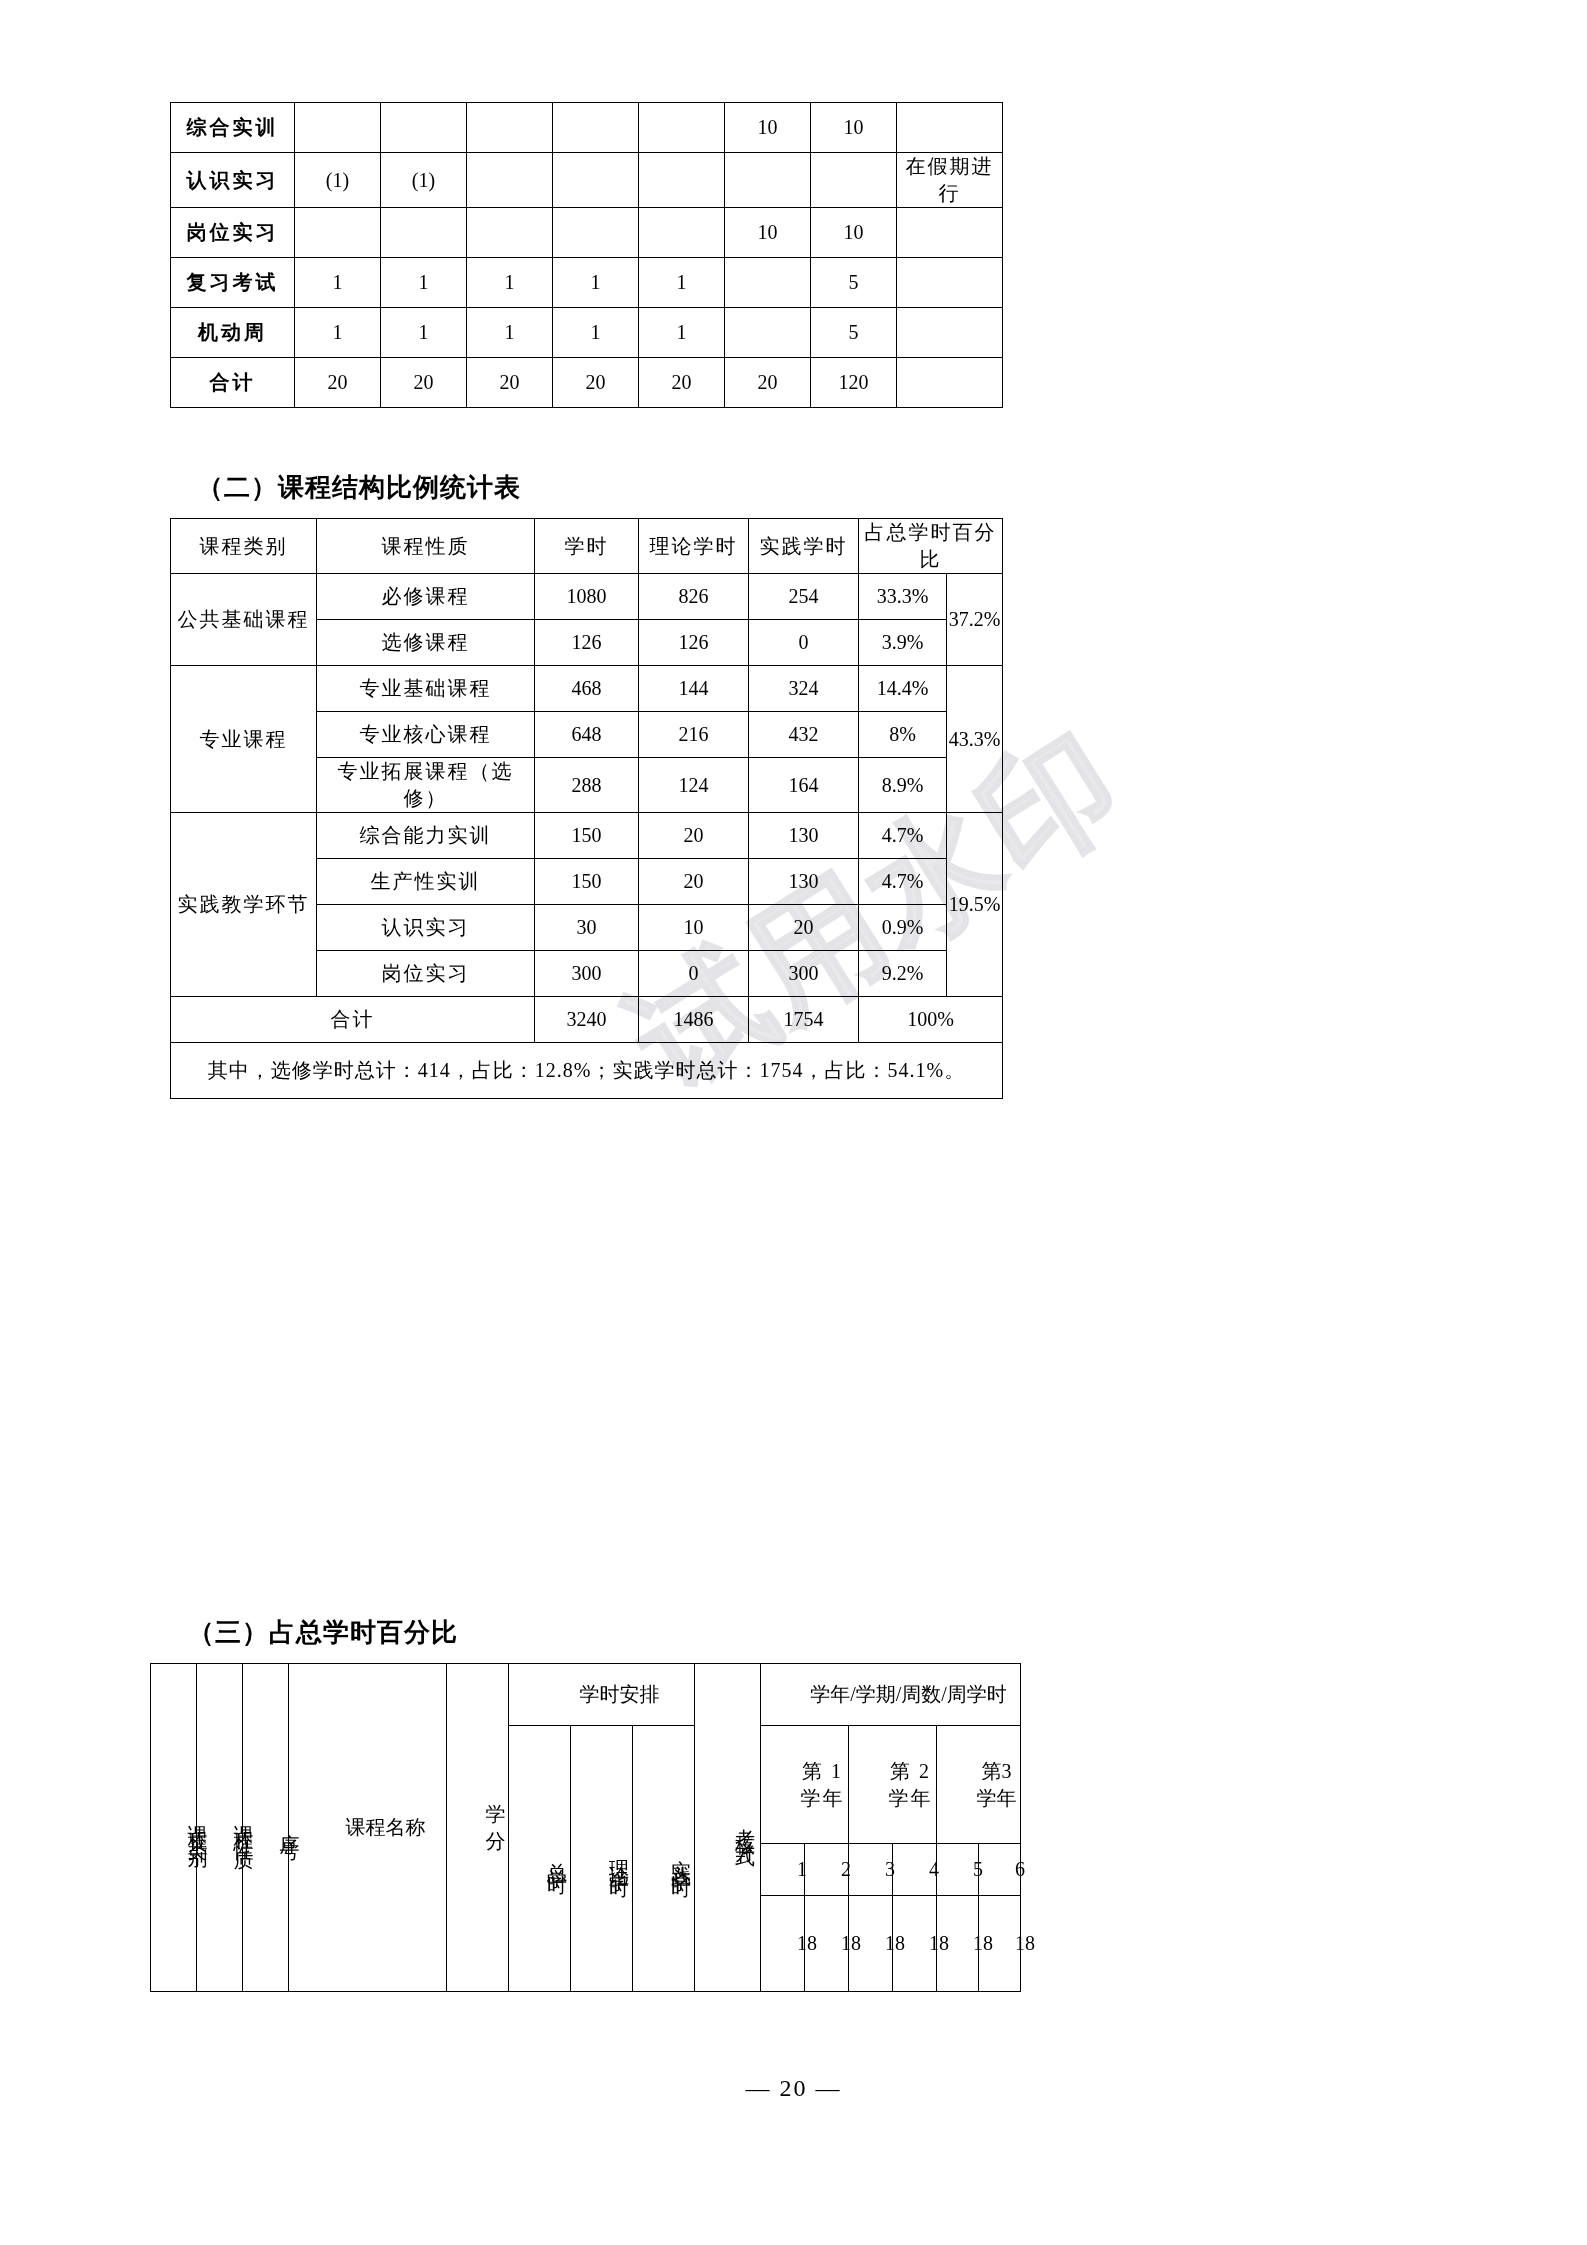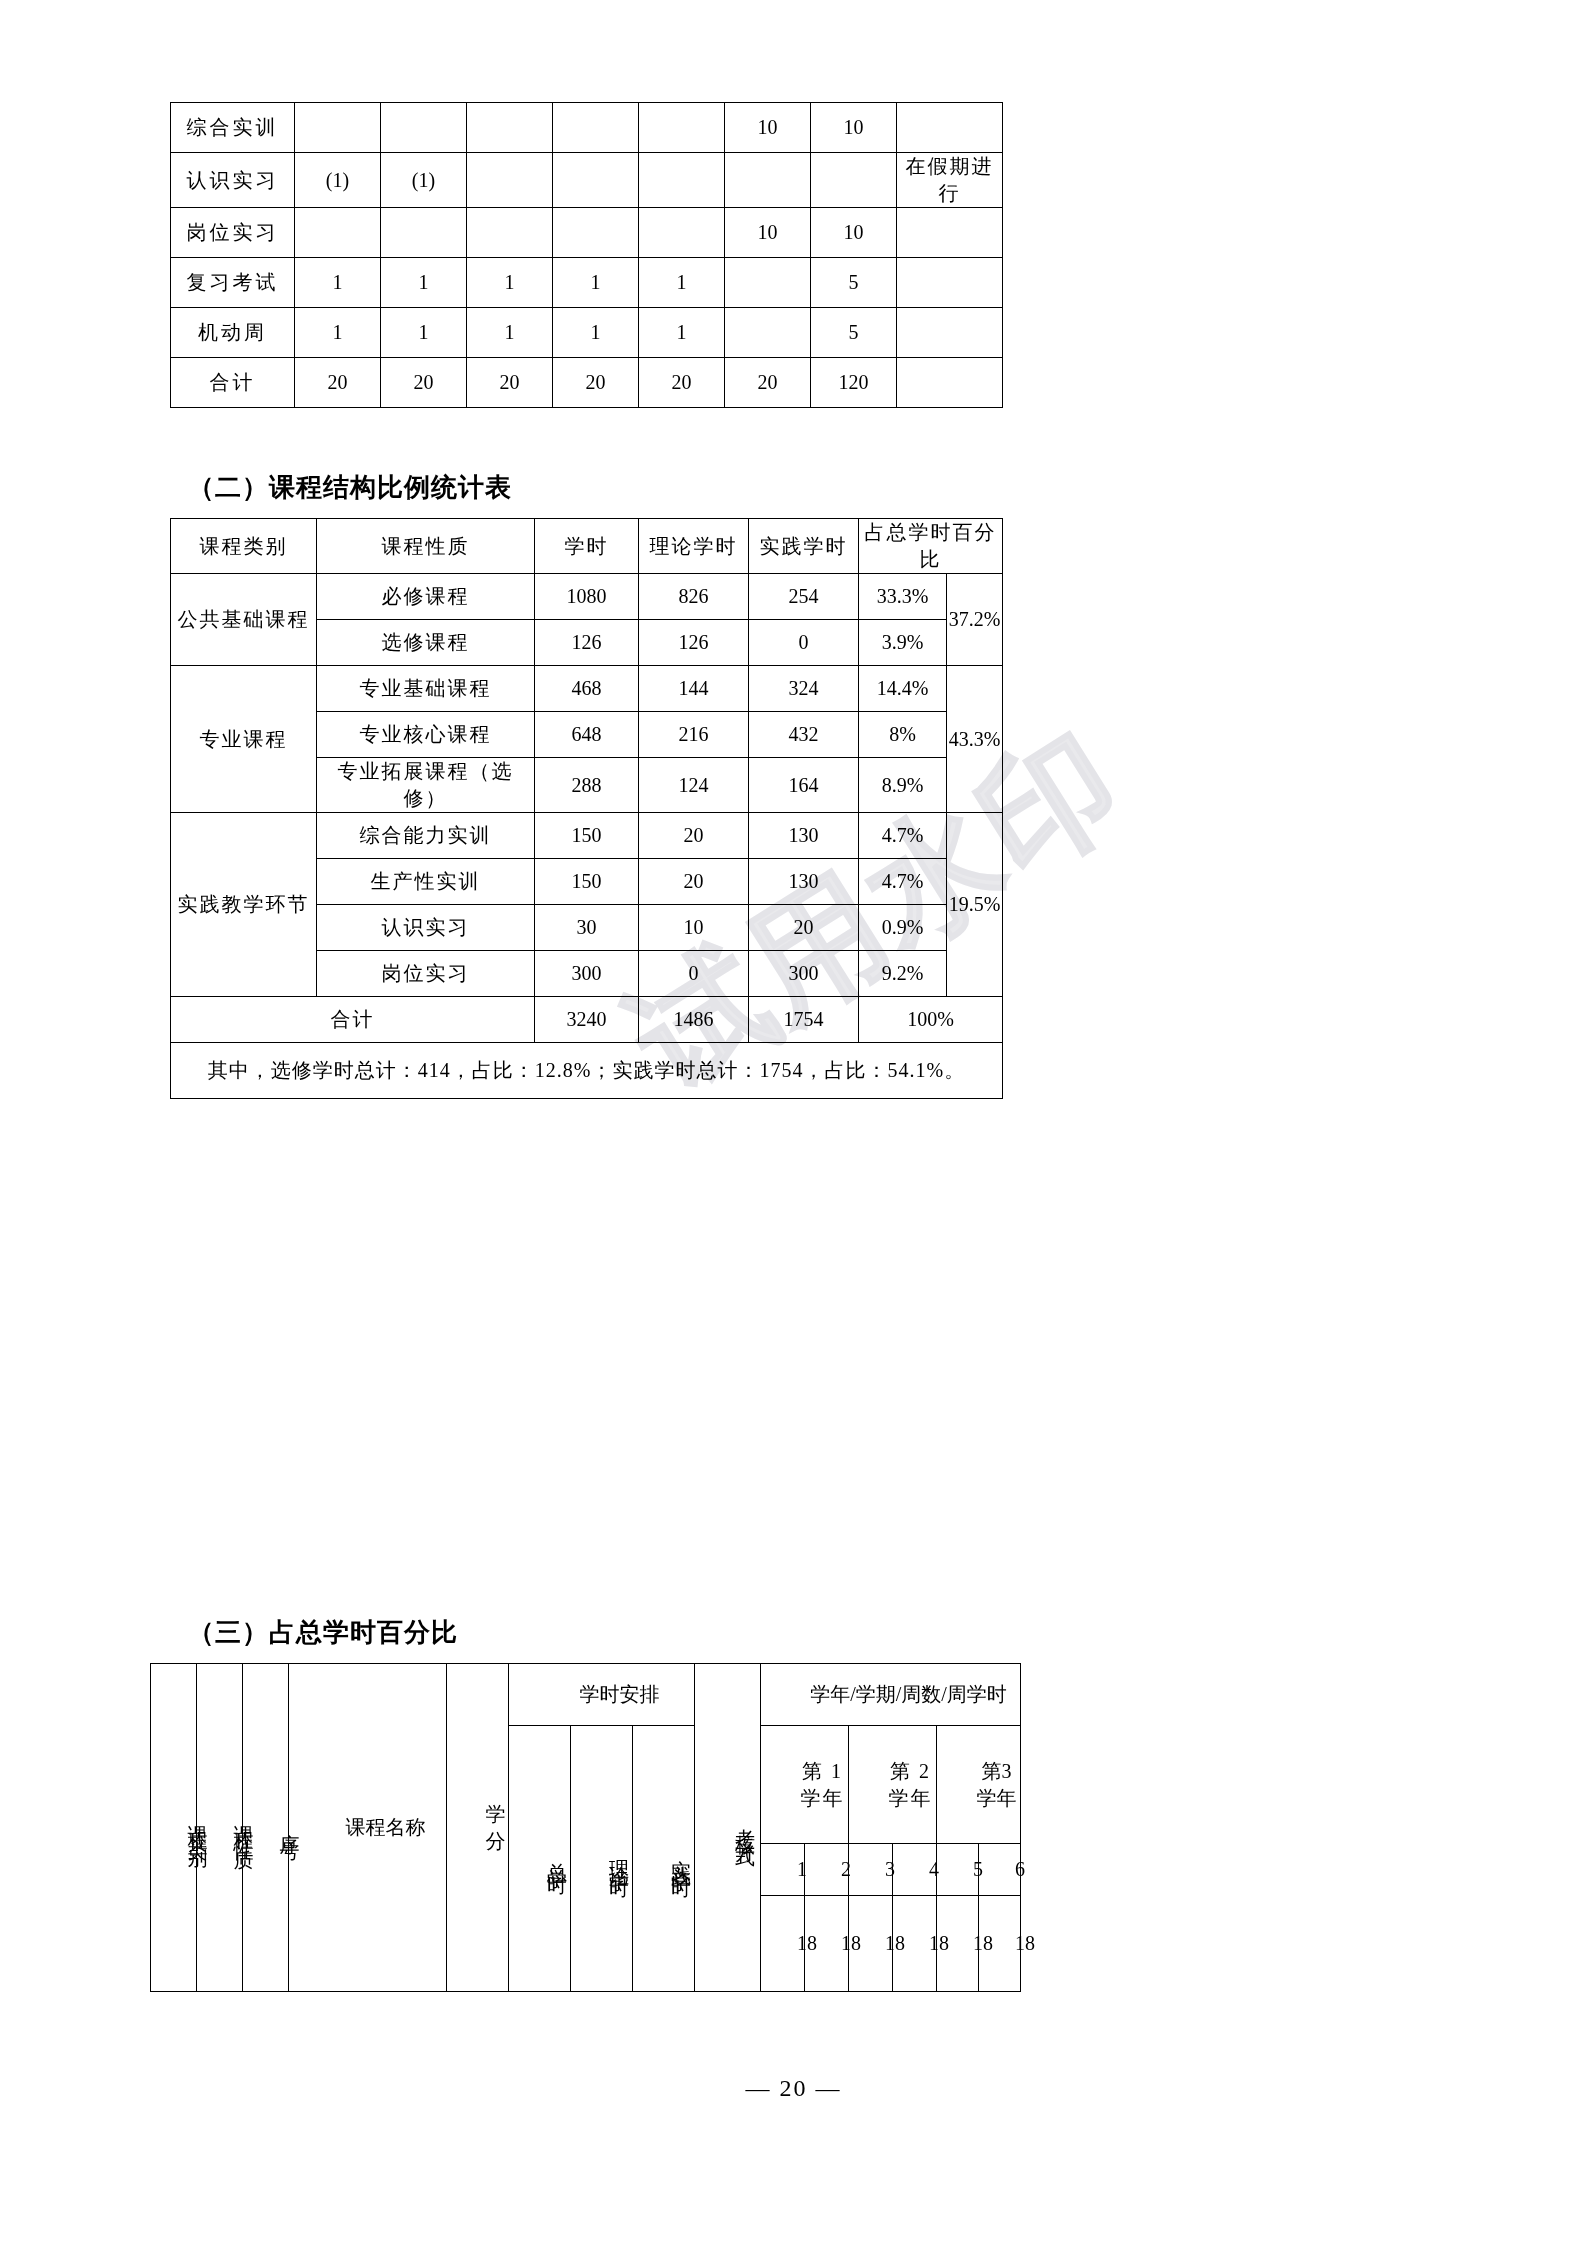--- a/index.html
+++ b/index.html
@@ -44,33 +44,33 @@
     text-align:center;
     vertical-align:middle;
     font-weight:400;
     padding:0;
     background:transparent;
   }
 
   
   #tbl1 { left:170px; top:102px; width:832px; }
   #tbl1 td { height:50px; font-size:20px; }
-  #tbl1 td.lbl { letter-spacing:3px; }
+  #tbl1 td.lbl { letter-spacing:3px;font-weight:bold; }
   #tbl1 td.note { letter-spacing:2px; font-size:20px; }
 
   
   .heading {
     position:absolute;
     font-family:"Liberation Sans","DejaVu Sans",sans-serif;
     font-weight:700;
     font-size:26px;
     letter-spacing:1px;
     z-index:10;
   }
-  #h2 { left:188px; top:470px; }
+  #h2 { left:197px; top:470px; }
   #h3 { left:188px; top:1615px; }
 
   
   #tbl2 { left:170px; top:518px; width:832px; }
   #tbl2 td { height:46px; font-size:20px; }
   #tbl2 td.hd { letter-spacing:2px; height:48px; }
   #tbl2 td.cat { letter-spacing:2px; }
   #tbl2 td.nm { letter-spacing:2px; }
   #tbl2 td.note2 { letter-spacing:1px; font-size:20px; height:56px; }
 

